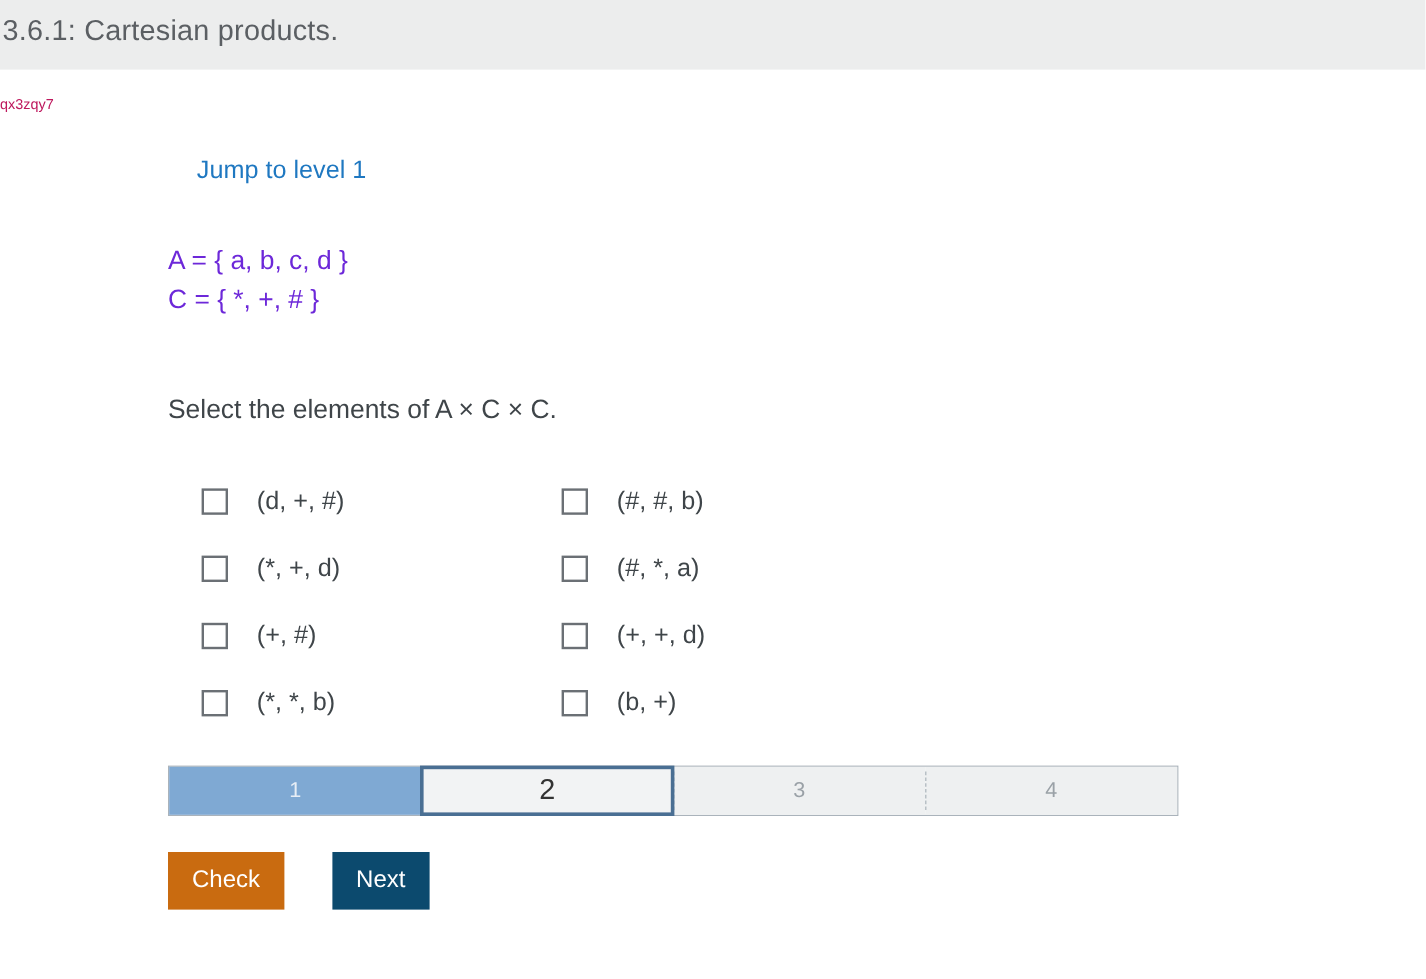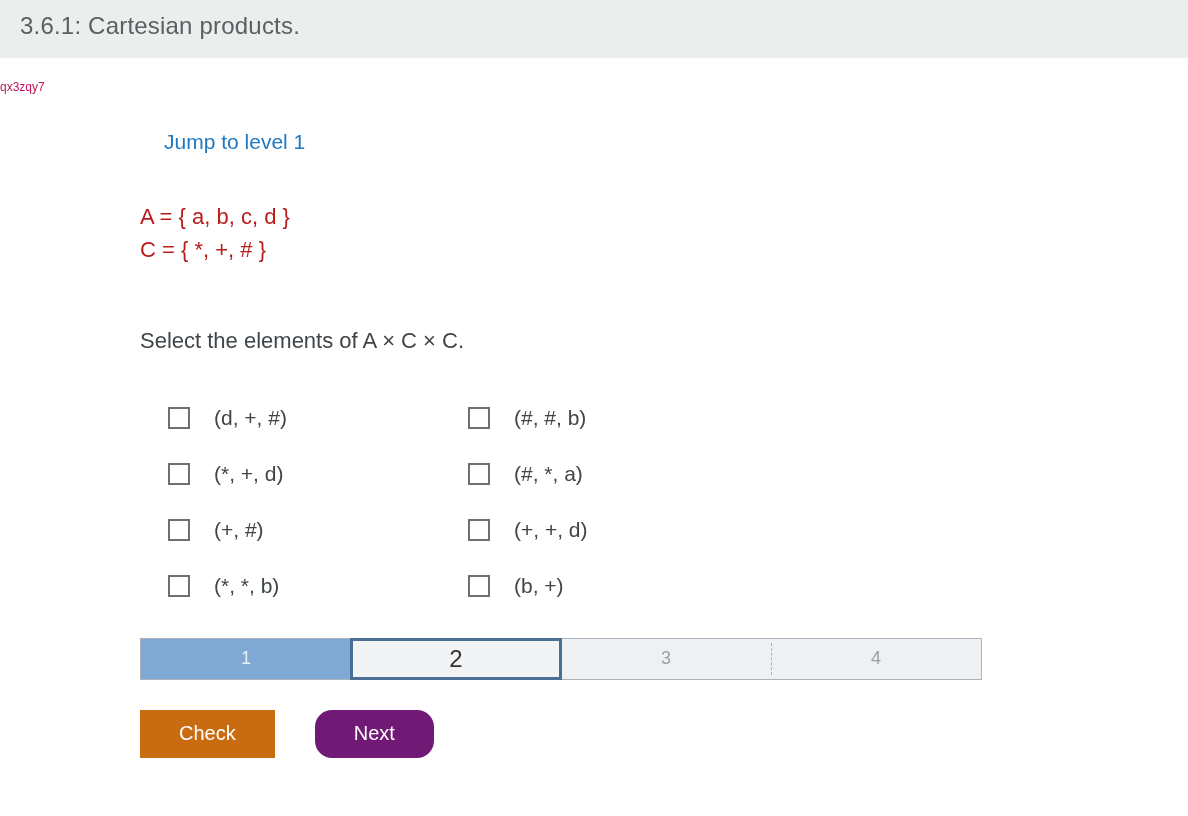--- a/index.html
+++ b/index.html
@@ -5,21 +5,21 @@
   html, body {
     margin: 0;
     padding: 0;
     font-family: "Helvetica Neue", Arial, sans-serif;
     background: #fff;
     color: #333;
     width: 1188px;
   }
   .header-band {
     background: #eceded;
-    padding: 12px 20px 18px 20px;
+    padding: 12px 20px 18px 2px;
     font-size: 24px;
     font-weight: 300;
     color: #5b5f63;
     letter-spacing: 0.2px;
   }
   .tiny-code {
     font-size: 12px;
     color: #be185d;
     margin: 22px 0 0 0;
     padding-left: 0px;
@@ -31,21 +31,21 @@
   .jump-link {
     color: #1f78c1;
     font-size: 21px;
     font-weight: 400;
     margin: 36px 0 48px 24px;
     display: inline-block;
     cursor: pointer;
   }
   .sets {
     font-size: 22px;
-    color: #b91c1c;
+    color: #6d28d9;
     line-height: 1.4;
     margin-bottom: 62px;
   }
   .sets div { margin-bottom: 2px; }
   .prompt {
     font-size: 22px;
     color: #3f4549;
     margin-bottom: 52px;
   }
   .options-grid {
@@ -114,31 +114,31 @@
     z-index: 2;
   }
   .level.current::before,
   .level.done + .level::before { border: none; }
   .buttons {
     display: flex;
     gap: 40px;
   }
   .btn {
     height: 48px;
-    padding: 0 39px;
+    padding: 0 20px;
     display: flex;
     align-items: center;
     justify-content: center;
     color: #fff;
     font-size: 20px;
     cursor: pointer;
     user-select: none;
   }
   .btn-primary { background: #c96b10; }
-  .btn-secondary { background: #701a75; border-radius: 17px; }
+  .btn-secondary { background: #0c4a6e; }
 </style>
 </head>
 <body>
 
 <div class="header-band">
   <span>3.6.1: Cartesian products.</span>
 </div>
 
 <div class="tiny-code">qx3zqy7</div>
 

